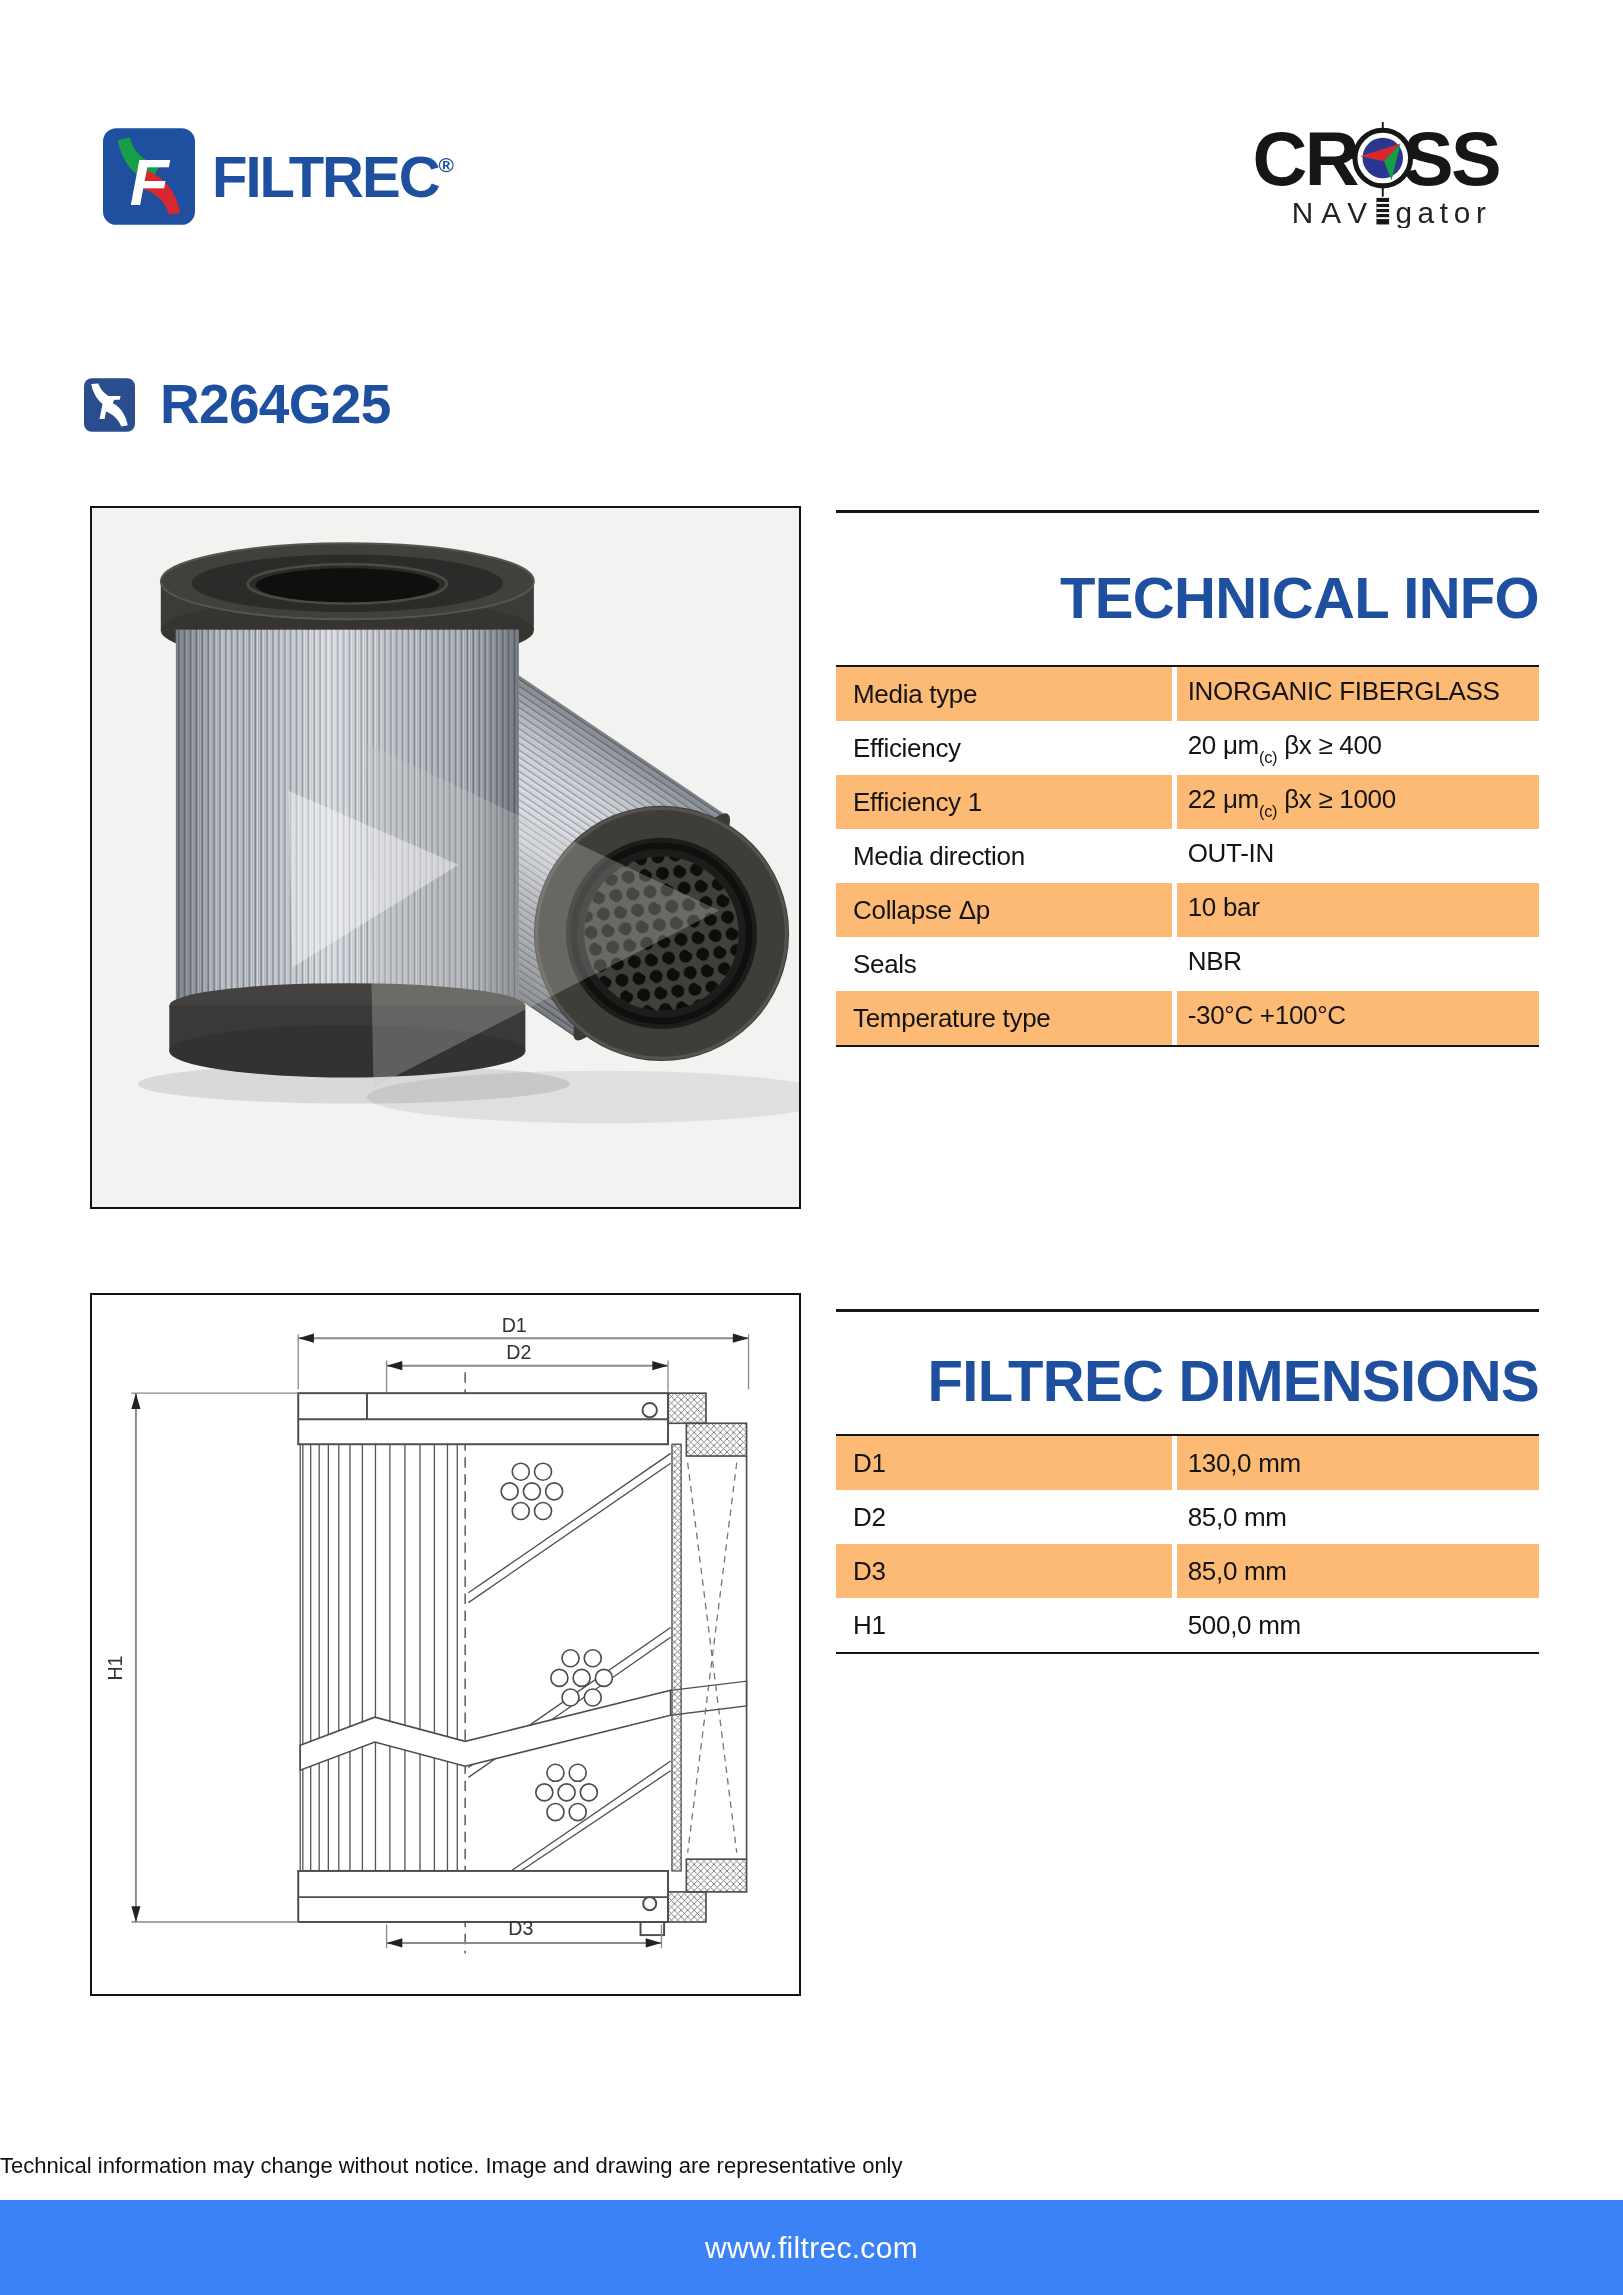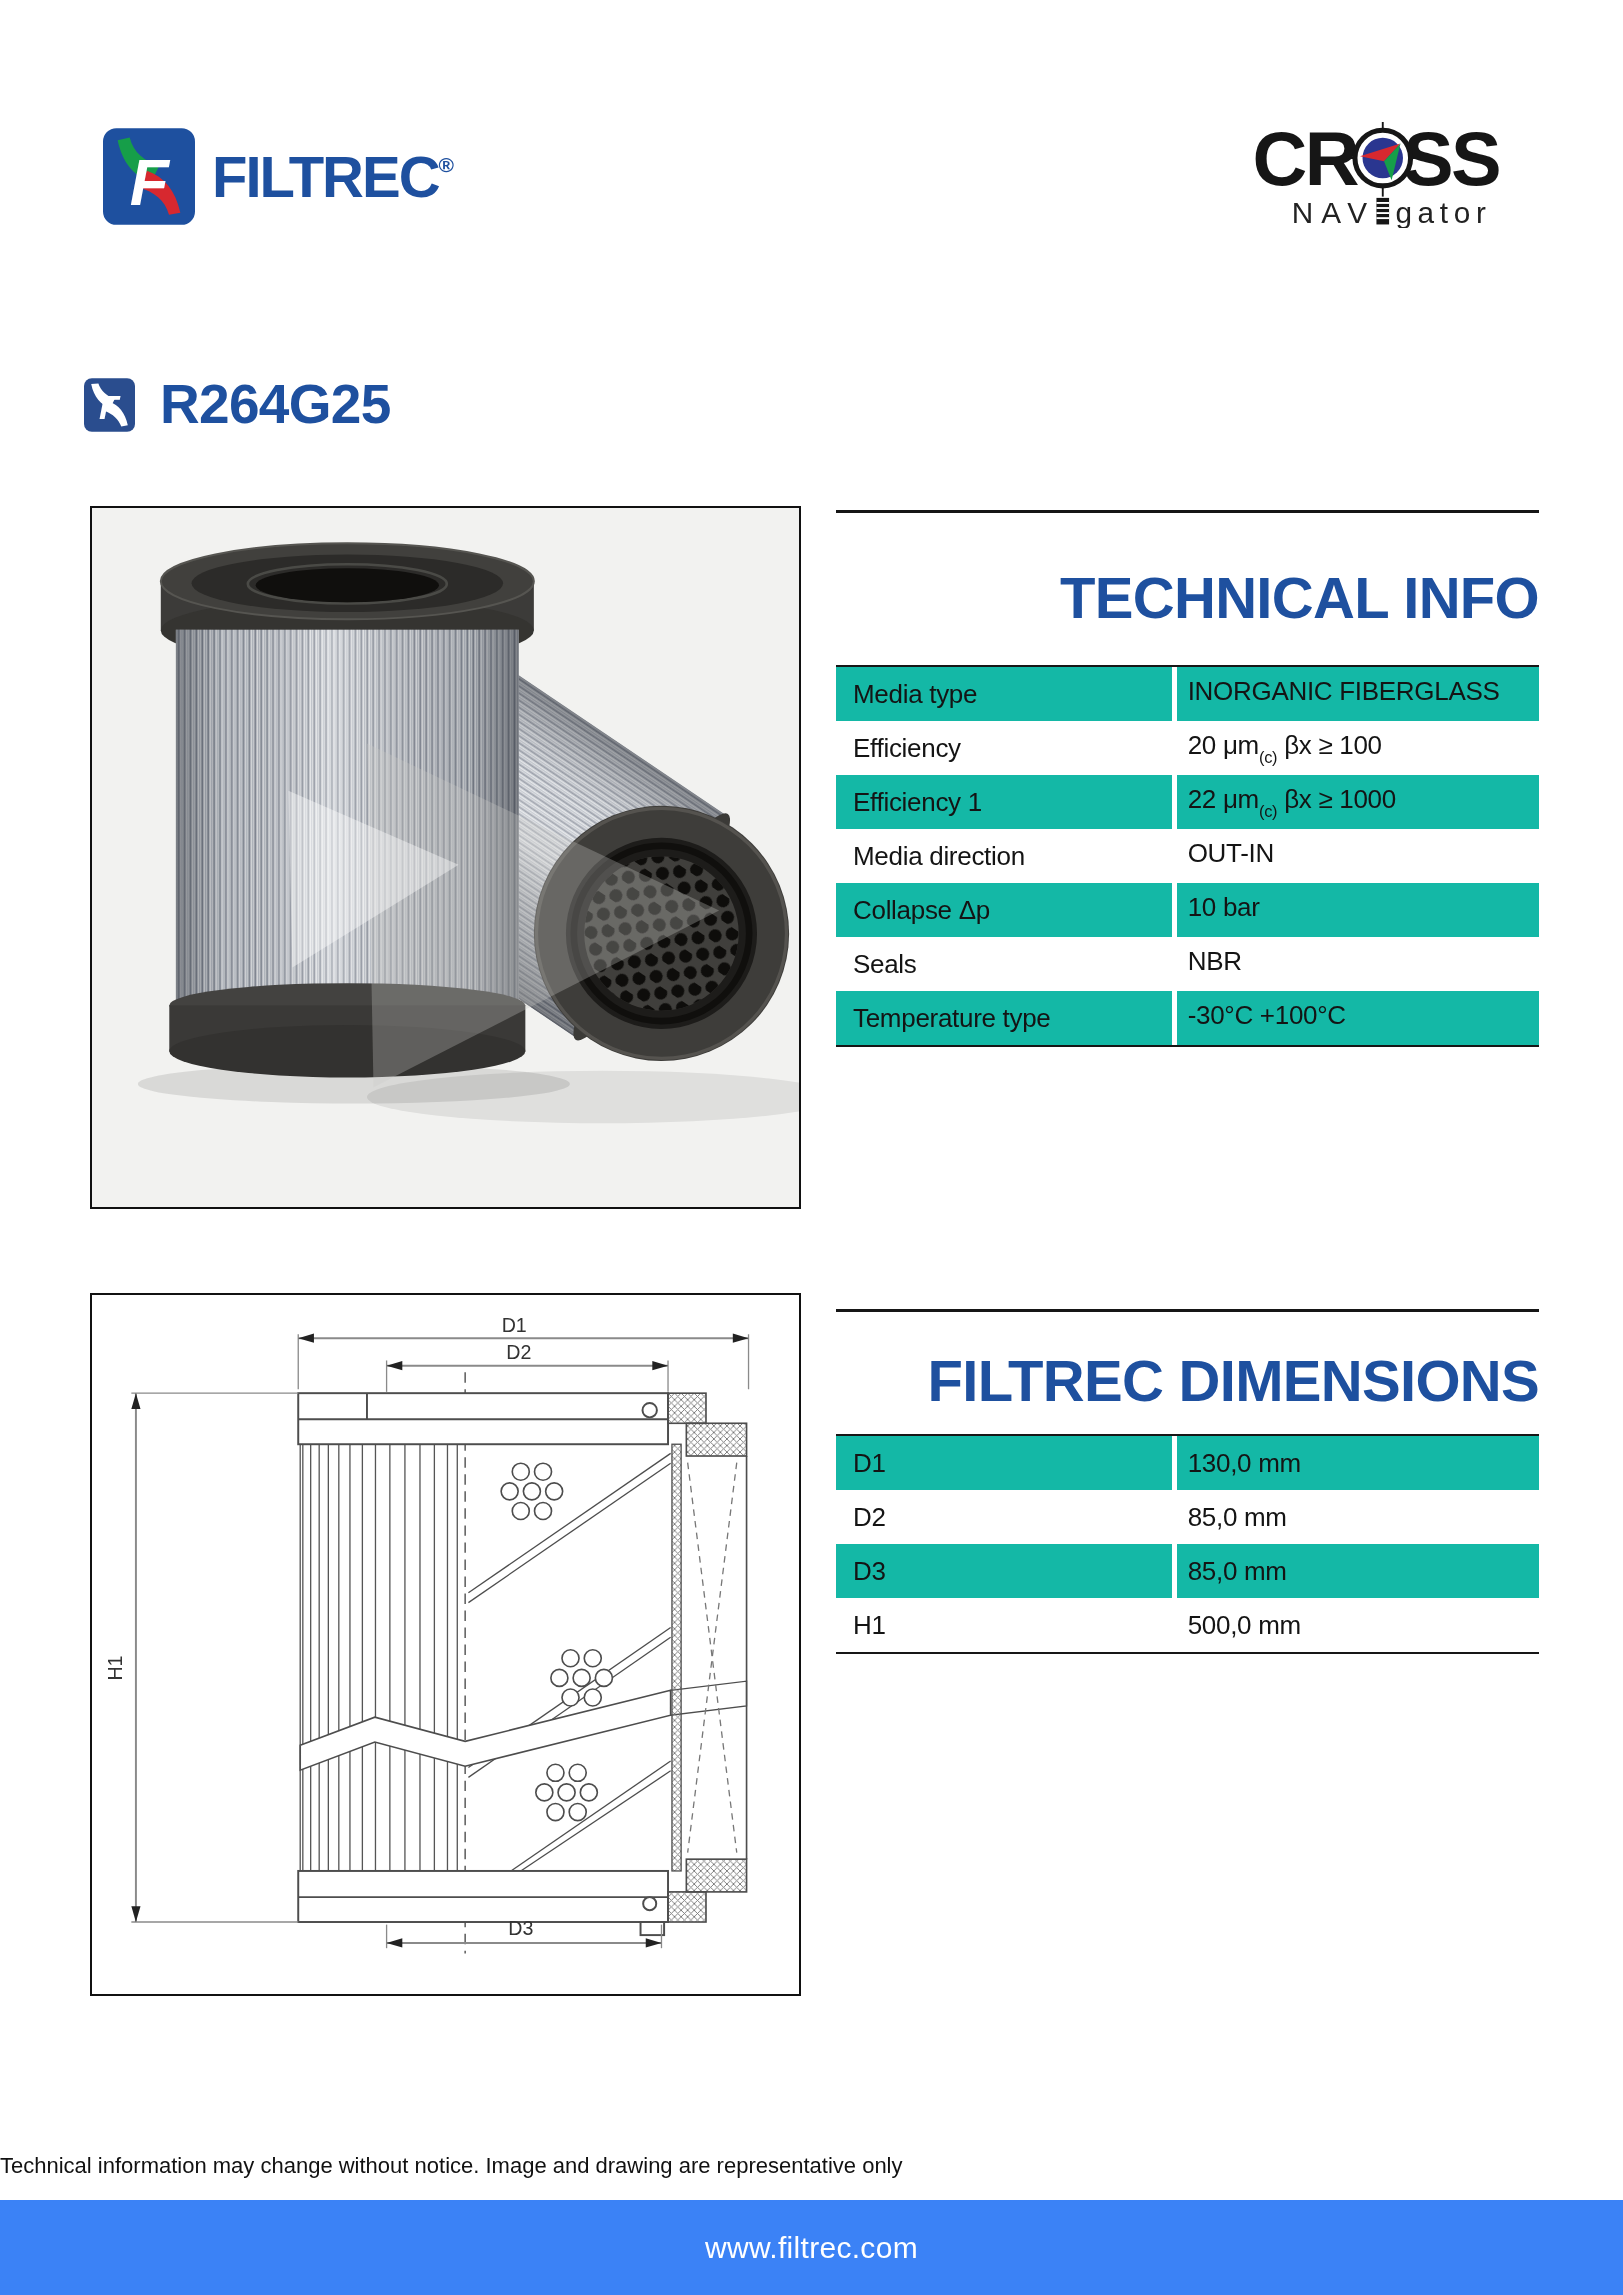--- a/index.html
+++ b/index.html
@@ -34,21 +34,21 @@
   #title1{top:564px;}
   #title2{top:1347px;}
 
   .dtable{position:absolute;left:836px;width:703px;border-top:2.6px solid #161616;border-bottom:2.6px solid #161616;box-sizing:border-box;}
   #table1{top:665px;}
   #table2{top:1434px;}
   .trow{display:flex;height:54px;}
   .cell{display:flex;align-items:center;font-size:26px;color:#141414;letter-spacing:-0.3px;box-sizing:border-box;}
   .cell.lab{width:336px;padding-left:17px;margin-right:5.2px;flex:none;}
   .cell.val{flex:1;padding-left:10.5px;}
-  .trow.gray .cell{background:#14b8a6;}
+  .trow.gray .cell{background:#fdba74;}
   .sub{font-size:16.4px;vertical-align:-8.5px;}
 
   
   .disclaimer{position:absolute;top:2153px;left:0;width:1623px;text-align:left;font-size:22px;color:#111;}
   .footbar{position:absolute;top:2200px;left:0;width:1623px;height:96px;background:#3b82f6;
            display:flex;align-items:center;justify-content:center;}
   .weburl{color:#ffffff;font-size:30px;letter-spacing:0.3px;}
 </style>
 </head>
 <body>
@@ -184,21 +184,21 @@
         </div>
       <div class="cell val">
           <span><span>INORGANIC FIBERGLASS</span><span class="sub"></span><span></span></span>
         </div>
     </div>
     <div class="trow">
       <div class="cell lab">
           <span>Efficiency</span>
         </div>
       <div class="cell val">
-          <span><span>20 μm</span><span class="sub">(c)</span><span> βx ≥ 100</span></span>
+          <span><span>20 μm</span><span class="sub">(c)</span><span> βx ≥ 400</span></span>
         </div>
     </div>
     <div class="trow gray">
       <div class="cell lab">
           <span>Efficiency 1</span>
         </div>
       <div class="cell val">
           <span><span>22 μm</span><span class="sub">(c)</span><span> βx ≥ 1000</span></span>
         </div>
     </div>

